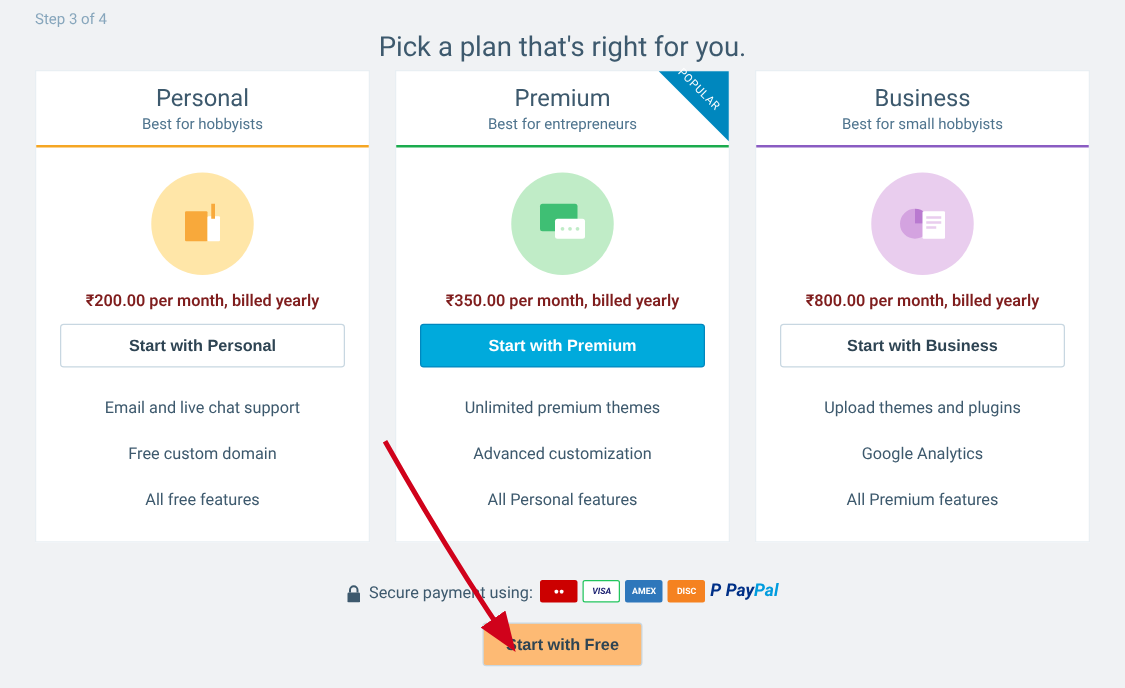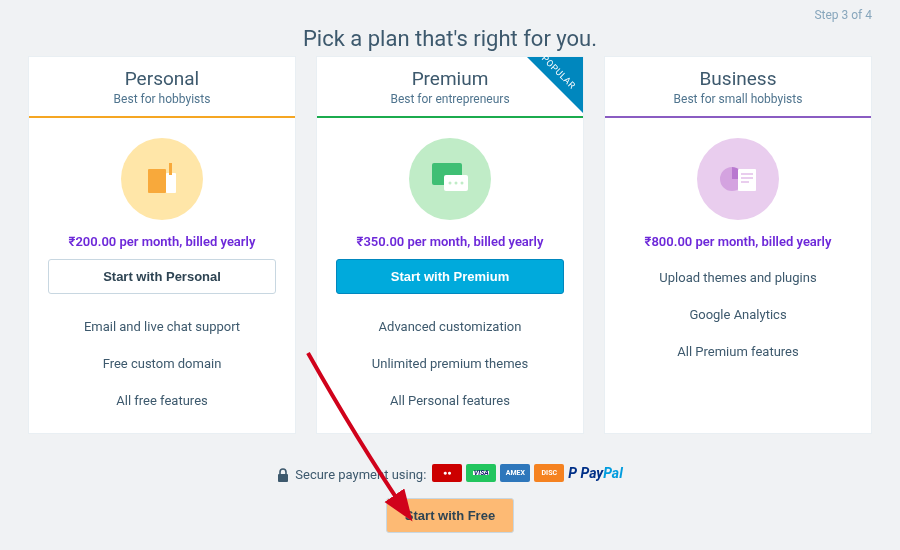--- a/index.html
+++ b/index.html
@@ -1,44 +1,44 @@
 <!DOCTYPE html>
 <html><head>
 <meta charset="utf-8">
 <style>
 *{box-sizing:border-box;margin:0;padding:0}
 body{font-family:-apple-system,BlinkMacSystemFont,"Segoe UI",Roboto,Helvetica,Arial,sans-serif;background:#f0f2f4;color:#2e4453;width:900px;height:550px;overflow:hidden}
 .wrap{padding:8px 28px 0}
-.step{text-align:right;font-size:12px;color:#87a6bc;margin-bottom:4px}
+.step{text-align:left;font-size:12px;color:#87a6bc;margin-bottom:4px}
 .title{text-align:center;font-size:22px;font-weight:400;color:#3d596d;margin-bottom:5px}
 .cards{display:flex;gap:20px;justify-content:center}
 .card{background:#fff;flex:1;position:relative;display:flex;flex-direction:column;align-items:center;padding-bottom:14px;border:1px solid #e9eff3}
 .card-head{width:100%;text-align:center;padding:10px 0 10px}
 .plan-name{font-size:19px;font-weight:400;color:#3d596d}
 .plan-tag{font-size:12px;color:#4f748e;margin-top:2px}
 .rule{height:2px;width:100%}
 .rule.or{background:#f5a623}
 .rule.gr{background:#1bab4e}
 .rule.pu{background:#8a5cc2}
 .icon-area{margin:20px 0 14px}
 .circle{width:82px;height:82px;border-radius:50%;display:flex;align-items:center;justify-content:center}
 .c-or{background:#ffe6a8}
 .c-gr{background:#c0ecc7}
 .c-pu{background:#e9cdee}
-.price{font-size:13px;font-weight:600;color:#6d28d9;margin-bottom:10px}
+.price{font-size:13px;font-weight:600;color:#7f1d1d;margin-bottom:10px}
 .btn{display:block;width:86%;text-align:center;padding:9px 0;font-size:13px;font-weight:600;border-radius:3px;border:1px solid #c8d7e1;background:#fff;color:#2e4453;cursor:pointer;margin-bottom:14px}
 .btn.primary{background:#00aadc;border-color:#0087be;color:#fff}
 .feat{font-size:13px;color:#3d596d;margin:11px 0}
 .ribbon{position:absolute;top:0;right:0;width:0;height:0;border-style:solid;border-width:0 56px 56px 0;border-color:transparent #0087be transparent transparent}
 .ribbon span{position:absolute;top:10px;right:-53px;transform:rotate(45deg);font-size:9px;letter-spacing:.5px;color:#fff}
 .secure{display:flex;align-items:flex-end;justify-content:center;gap:6px;margin-top:30px;font-size:13px;color:#3d596d}
 .pm{display:inline-flex;gap:4px;align-items:center}
 .badge{display:inline-flex;align-items:center;justify-content:center;width:30px;height:18px;border-radius:2px;font-size:7px;font-weight:bold;color:#fff}
 .b-mc{background:#cc0000}
-.b-vi{background:#fff;color:#1a1f71;border:7px solid #22c55e;font-style:italic}
+.b-vi{background:#fff;color:#1a1f71;border:1px solid #22c55e;font-style:italic}
 .b-ax{background:#2e77bb}
 .b-dc{background:#f58220}
 .paypal{font-weight:700;font-style:italic;font-size:14px}
 .pp-p{color:#003087}
 .pp-pal{color:#009cde}
 .free-btn{display:block;margin:16px auto 0;background:#fdba74;border:1px solid #c8d7e1;border-radius:3px;padding:9px 18px;font-size:13px;font-weight:600;color:#2e4453;cursor:pointer}
 .arrow{position:absolute;left:300px;top:345px;pointer-events:none}
 svg{display:block}
 </style>
 </head>
@@ -87,22 +87,22 @@
               <rect x="4" y="2" width="30" height="22" fill="#3fbf74" rx="2"></rect>
               <rect x="16" y="14" width="24" height="16" fill="#fff" rx="2"></rect>
               <circle cx="22" cy="22" r="1.5" fill="#c0ecc7"></circle>
               <circle cx="28" cy="22" r="1.5" fill="#c0ecc7"></circle>
               <circle cx="34" cy="22" r="1.5" fill="#c0ecc7"></circle>
             </svg>
         </div>
       </div>
       <div class="price">₹350.00 per month, billed yearly</div>
       <button class="btn primary">Start with Premium</button>
+      <div class="feat">Unlimited premium themes</div>
       <div class="feat">Advanced customization</div>
-      <div class="feat">Unlimited premium themes</div>
       <div class="feat">All Personal features</div>
     </div>
 
     <div class="card">
       <div class="card-head">
         <div class="plan-name">Business</div>
         <div class="plan-tag">Best for small hobbyists</div>
       </div>
       <div class="rule pu"></div>
       <div class="icon-area">
@@ -111,20 +111,21 @@
               <path d="M16 6 A12 12 0 0 1 28 18 L16 18 Z" fill="#b979d0"></path>
               <path d="M16 6 A12 12 0 1 0 28 18 L16 18 Z" fill="#d4a3e0"></path>
               <rect x="22" y="8" width="18" height="22" fill="#fff" rx="1"></rect>
               <rect x="25" y="12" width="12" height="2" fill="#e9cdee"></rect>
               <rect x="25" y="16" width="12" height="2" fill="#e9cdee"></rect>
               <rect x="25" y="20" width="8" height="2" fill="#e9cdee"></rect>
             </svg>
         </div>
       </div>
       <div class="price">₹800.00 per month, billed yearly</div>
+      <button class="btn">Start with Business</button>
       <div class="feat">Upload themes and plugins</div>
       <div class="feat">Google Analytics</div>
       <div class="feat">All Premium features</div>
     </div>
 
   </div>
 
   <div class="secure">
     <svg width="12" height="14">
         <rect x="1" y="6" width="10" height="8" rx="1" fill="#3d596d"></rect>

